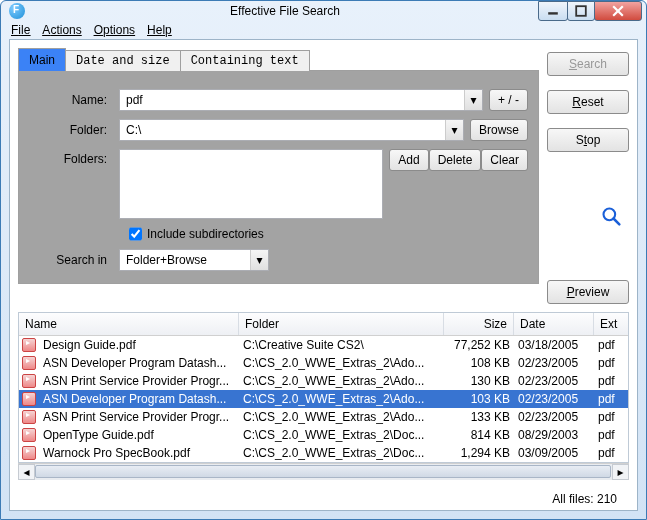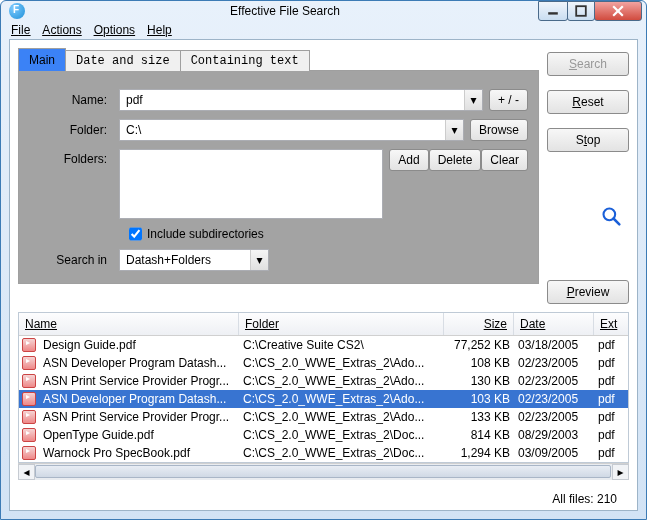--- a/index.html
+++ b/index.html
@@ -44,21 +44,21 @@
 .checkrow { display: flex; margin: 4px 0 8px 100px; }
 .checkrow input { margin-right: 5px; }
 
 .sidebtns { width: 82px; display: flex; flex-direction: column; gap: 14px; padding-top: 4px; }
 .sidebtn { height: 24px; border: 1px solid #8b8b8b; background: linear-gradient(#f7f7f7,#e3e3e3); border-radius: 3px; font-family: inherit; font-size: 12px; }
 .sidebtn:disabled { color: #999; }
 .magnify { align-self: flex-end; margin: 40px 8px 0 0; width: 20px; height: 20px; }
 
 .results { flex: 1; margin: 8px 8px 0 8px; border: 1px solid #bfcad6; display: flex; flex-direction: column; overflow: hidden; }
 .rhead { display: flex; background: linear-gradient(#fdfdfe,#eef0f4); border-bottom: 1px solid #d0d0d0; }
-.rhead .col { padding: 4px 6px; border-right: 1px solid #d8dde4; overflow: hidden; white-space: nowrap; text-overflow: ellipsis; text-decoration: underline; }
+.rhead .col { padding: 4px 6px; border-right: 1px solid #d8dde4; overflow: hidden; white-space: nowrap; text-overflow: ellipsis; }
 .rbody { flex: 1; overflow: hidden; }
 .rrow { display: flex; height: 18px; align-items: center; }
 .rrow.sel { background: #3874d1; }
 .rrow.sel .cell { color: #fff; }
 .rrow .fileicon { width: 14px; height: 14px; margin: 0 3px 0 3px; background: linear-gradient(#f5d4d4,#e88); border: 1px solid #c44; border-radius: 2px; position: relative; }
 .rrow .fileicon::after { content: "▸"; position: absolute; font-size: 8px; color: #fff; left: 3px; top: -1px; }
 .cell { overflow: hidden; white-space: nowrap; text-overflow: ellipsis; padding: 0 4px; }
 .c-name { width: 220px; display: flex; align-items: center; }
 .c-name .cell { flex: 1; }
 .c-folder { width: 205px; }
@@ -145,21 +145,21 @@
               </div>
             </div>
           </div>
           <div class="checkrow">
             <input type="checkbox" checked="" style="">
             <span>Include subdirectories</span>
           </div>
           <div class="formrow" style="margin-bottom:0">
             <label>Search in</label>
             <div class="combo" style="flex:0 0 150px">
-              <span>Datash+Folders</span>
+              <span>Folder+Browse</span>
               <div class="dd">▾</div>
             </div>
           </div>
         </div>
       </div>
 
       <div class="sidebtns">
         <button class="sidebtn" disabled=""><span class="und">S</span>earch</button>
         <button class="sidebtn"><span class="und">R</span>eset</button>
         <button class="sidebtn">S<span class="und">t</span>op</button>

